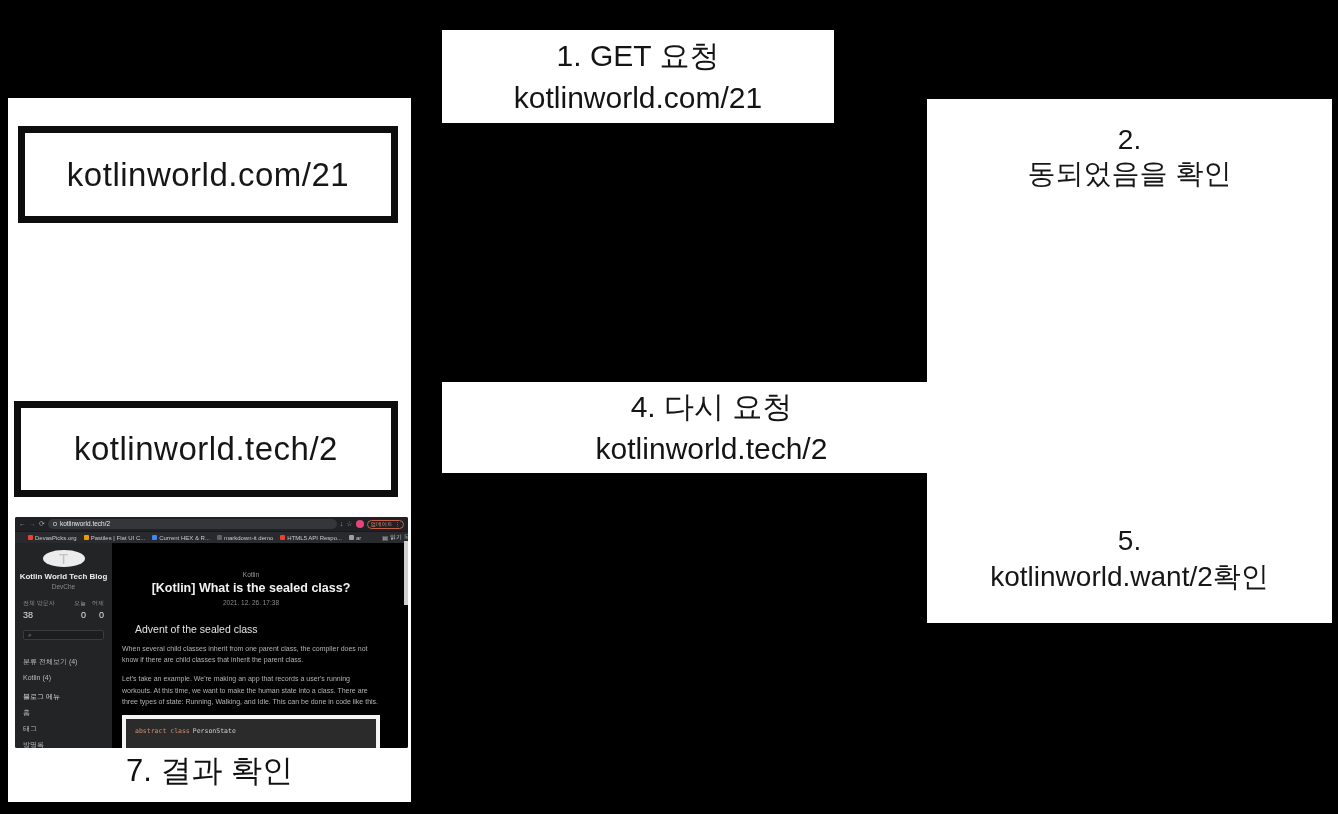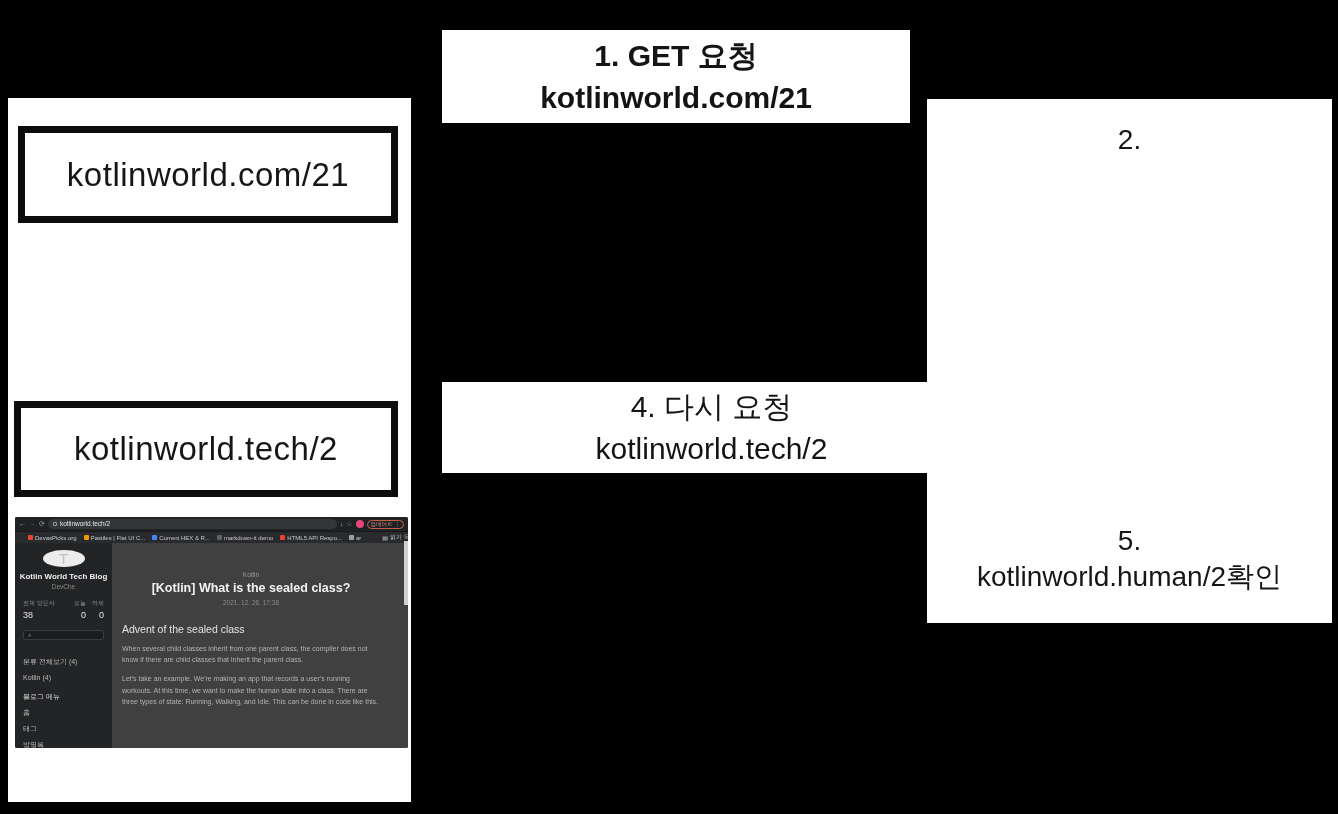--- a/index.html
+++ b/index.html
@@ -14,21 +14,21 @@
              font-size:33px; letter-spacing:.5px; color:#161616; }
   .url-box-top { left:10px; top:28px;  width:380px; height:97px; }
   .url-box-mid { left:6px;  top:303px; width:384px; height:96px; }
   .result-caption { position:absolute; left:0; right:0; top:652px; text-align:center;
                     font-size:31px; color:#111; }
 
   
   .step-box { position:absolute; background:#fff; display:flex; flex-direction:column;
               align-items:center; justify-content:center; text-align:center;
               font-size:30px; line-height:42px; color:#141414; }
-  .step1 { left:442px; top:30px;  width:468px; height:93px;font-weight:bold; }
+  .step1 { left:442px; top:30px;  width:392px; height:93px; }
   .step4 { left:442px; top:382px; width:539px; height:91px; }
 
   
   .server-panel { position:absolute; left:927px; top:99px; width:405px; height:524px; background:#fff; }
   .server-block { position:absolute; left:0; right:0; text-align:center;
                   font-size:28px; line-height:34px; color:#161616; }
   .server-block.b2 { top:24px; }
   .server-block.b5 { bottom:28px; line-height:36px; }
 
   
@@ -67,25 +67,25 @@
   .stat-value { font-size:9px; color:#e2e2e2; margin-top:2px; }
   .stat-right { display:flex; gap:6px; text-align:right; }
   .stat-col { text-align:right; }
   .search-box { width:81px; height:12px; margin-top:10px; background:#1c1d1f;
                 border:1px solid #3a3b3d; border-radius:2px; display:flex; align-items:center;
                 padding:0 4px; color:#9a9a9a; font-size:7px; }
   .side-menu { width:100%; padding:0 8px; margin-top:10px; }
   .menu-item { font-size:7px; color:#b9b9b9; line-height:9px; margin-top:7px; white-space:nowrap; }
   .menu-item.head { margin-top:10px; color:#d6d6d6; }
 
-  .blog-main { flex:1; background:#404040; position:relative; padding:28px 28px 0 10px; }
+  .blog-main { flex:1; background:#000000; position:relative; padding:28px 28px 0 10px; }
   .post-category { text-align:center; font-size:6.5px; color:#9d9d9d; }
   .post-title { text-align:center; font-size:12.5px; font-weight:bold; color:#f2f2f2; margin-top:3px; }
   .post-date { text-align:center; font-size:6.5px; color:#8a8a8a; margin-top:4px; }
-  .post-heading { font-size:10.5px; color:#e3e3e3; margin-top:17px; }
+  .post-heading { font-size:10.5px; color:#e3e3e3; margin-top:17px;margin-left:13px; }
   .post-para { font-size:7px; color:#b2b2b2; line-height:1.6; margin-top:8px; }
   .code-frame { margin-top:8px; border:4px solid #f4f4f4; background:#2b2b2b; padding:7px 9px; }
   .code-line { font-family:"DejaVu Sans Mono", monospace; font-size:6.5px; line-height:11px;
                min-height:11px; white-space:nowrap; }
   .tok-kw   { color:#cf8e6d; margin-right:3px; }
   .tok-name { color:#c9d0d6; }
   .tok-rest { color:#c98a5e; margin-left:2px; }
   .page-scrollbar { position:absolute; right:0; top:24px; width:4px; height:64px; background:#cfcfcf; }
 </style>
 </head>
@@ -190,40 +190,54 @@
           </div>
         </aside>
 
         <main class="blog-main">
           <div class="post-category">Kotlin</div>
           <div class="post-title">[Kotlin] What is the sealed class?</div>
           <div class="post-date">2021. 12. 26. 17:38</div>
           <div class="post-heading">Advent of the sealed class</div>
           <p class="post-para">When several child classes inherit from one parent class, the compiler does not know if there are child classes that inherit the parent class.</p>
           <p class="post-para">Let's take an example. We're making an app that records a user's running workouts. At this time, we want to make the human state into a class. There are three types of state: Running, Walking, and Idle. This can be done in code like this.</p>
+          <div class="code-frame">
+            <div class="code-line">
+              <span class="tok-kw">abstract class</span><span class="tok-name">PersonState</span><span class="tok-rest"></span>
+            </div>
+            <div class="code-line">
+              <span class="tok-kw"></span><span class="tok-name"></span><span class="tok-rest"></span>
+            </div>
+            <div class="code-line">
+              
+            </div>
+
+          </div>
 
         </main>
       </div>
       <div class="page-scrollbar"></div>
     </div>
 
+    <div class="result-caption">7. 결과 확인</div>
   </section>
 
   <div class="step-box step1">
     <div>1. GET 요청</div>
     <div>kotlinworld.com/21</div>
   </div>
   <div class="step-box step4">
     <div>4. 다시 요청</div>
     <div>kotlinworld.tech/2</div>
   </div>
 
   <section class="server-panel">
     <div class="server-block b2">
       <div>2.</div>
+      <div>동되었음을 확인</div>
     </div>
     <div class="server-block b5">
       <div>5.</div>
-      <div>kotlinworld.human/2확인</div>
+      <div>kotlinworld.want/2확인</div>
     </div>
   </section>
 
 </div>
 
 </body></html>

